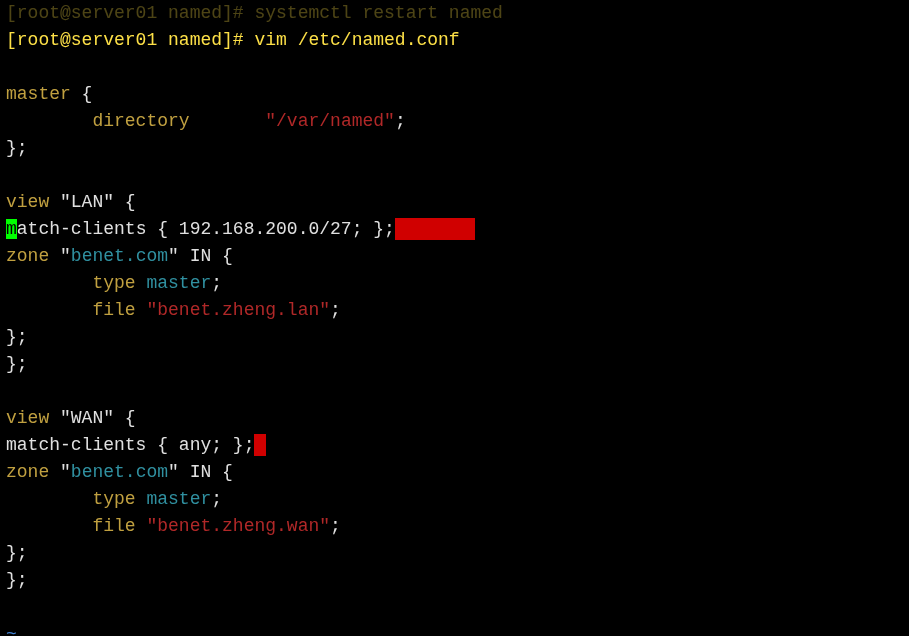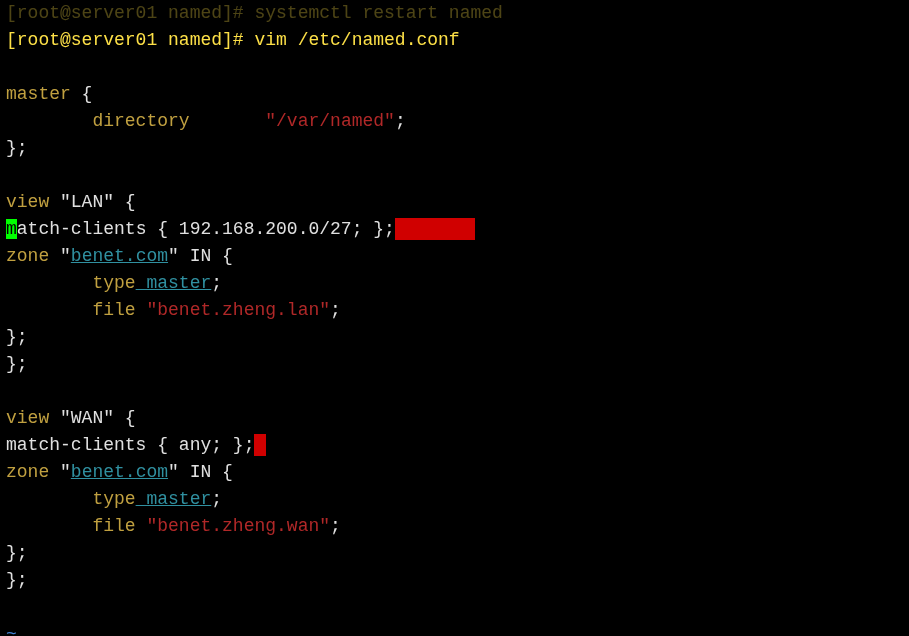--- a/index.html
+++ b/index.html
@@ -17,21 +17,21 @@
     .terminal {
       padding: 0 6px;
     }
     .line {
       white-space: pre;
       min-height: 27px;
     }
     .prompt-part { color: #fde047; }
     .keyword { color: #c0a040; }
     .string { color: #b02828; }
-    .identifier { color: #3090a0; text-decoration: underline; }
+    .identifier { color: #3090a0; }
     .punct { color: #e0e0e0; }
     .cursor-bg { background: #00ff00; color: #000; }
     .redblock { background: #d00000; display: inline-block; height: 1.2em; vertical-align: middle; }
     .redblock.wide { width: 80px; }
     .redblock.small { width: 12px; }
     .tilde { color: #4080d0; }
     .cutoff { opacity: 0.3; }
   </style>
 </head>
 <body>

